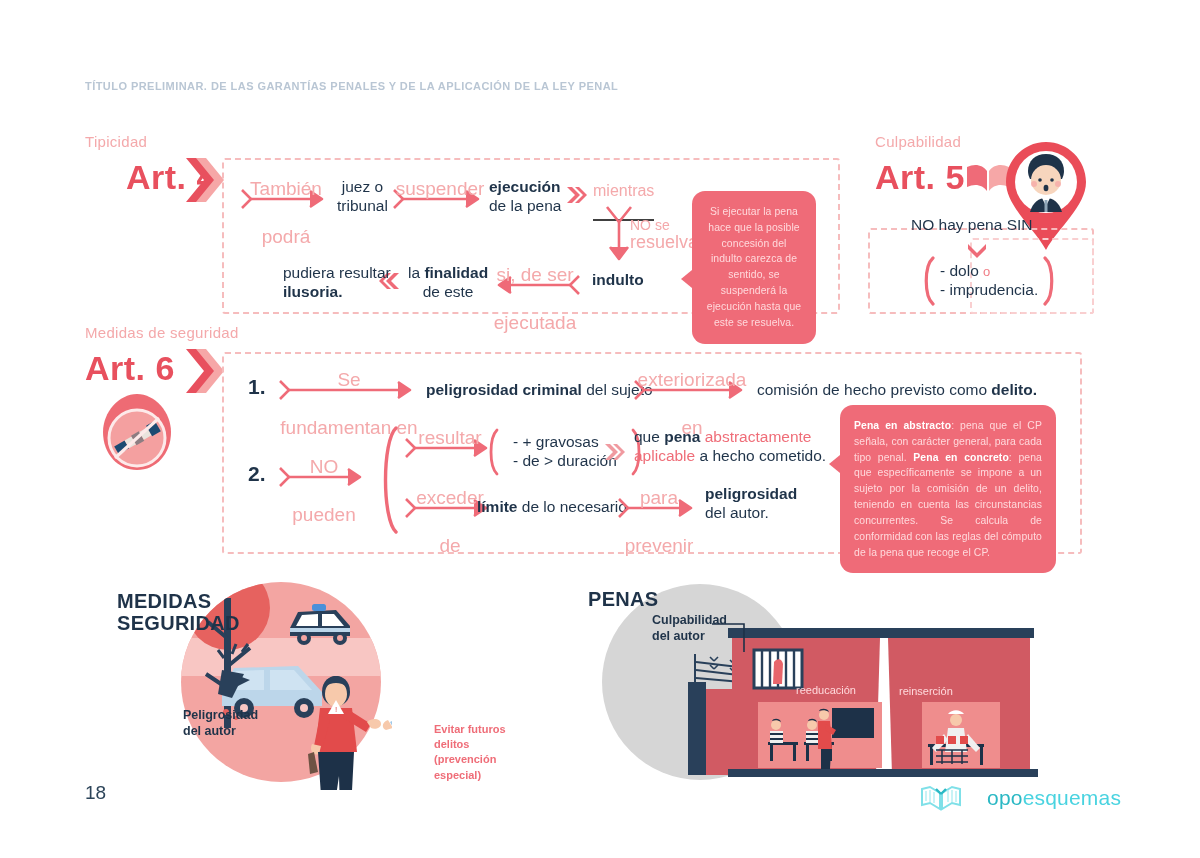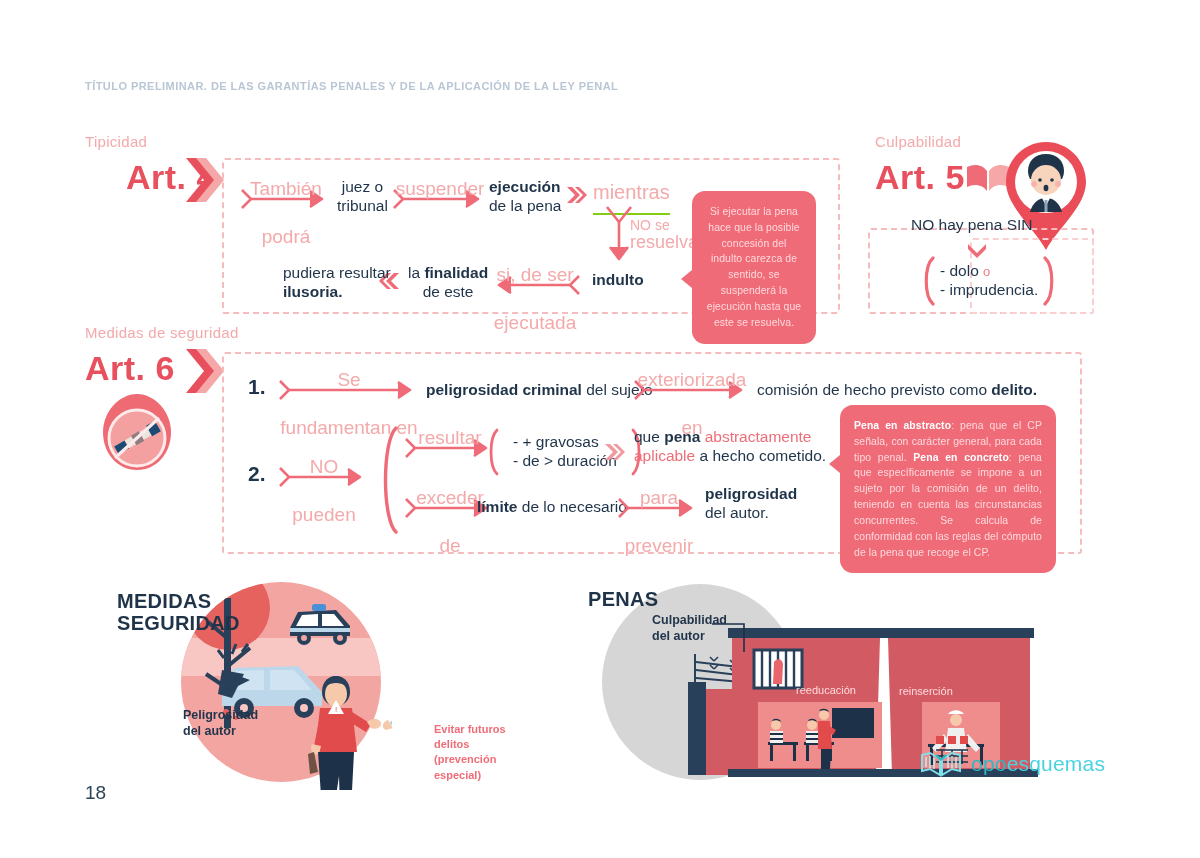--- a/index.html
+++ b/index.html
@@ -45,21 +45,21 @@
 
   
   .illus-title{font-size:20px;font-weight:700;color:#1f3349;line-height:1.12;
      letter-spacing:.3px;}
   .illus-sub{font-size:12.5px;font-weight:700;color:#1f3349;line-height:1.25;}
   .illus-note{font-size:11px;color:#ef6d78;line-height:1.38;font-weight:600;}
   .illus-inwall{font-size:11px;color:#ffd9dc;}
 
   #page-num{left:85px;top:782px;font-size:19px;color:#2c4459;}
 
-  #brand{left:920px;top:751px;display:flex;align-items:center;gap:9px;}
+  #brand{left:920px;top:785px;display:flex;align-items:center;gap:25px;}
   #brand .word{font-size:21px;letter-spacing:.2px;}
   #brand .word .a{color:#2bb8c4;}
   #brand .word .b2{color:#49d3e0;}
 </style>
 </head>
 <body>
 
 <div class="abs" id="doc-title">TÍTULO PRELIMINAR. DE LAS GARANTÍAS PENALES Y DE LA APLICACIÓN DE LA LEY PENAL</div>
 
 <div class="abs" style="left:85px;top:133px;">
@@ -113,21 +113,21 @@
 <div class="abs" style="left:566px;top:186px;">
   <svg width="22" height="18" viewBox="0 0 22 18">
       <g fill="#ef6b78">
     <path d="M1 1 L9 9 L1 17 L6 17 L14 9 L6 1 Z"></path>
         <path d="M9 1 L17 9 L9 17 L13 17 L21 9 L13 1 Z"></path>
   </g>
     </svg>
 </div>
 
 <div class="abs" style="left:593px;top:182px;">
-  <span class="lbl" style="font-size:20px;border-bottom:2px solid #84cc16;padding-bottom:10px;">mientras</span>
+  <span class="lbl" style="font-size:16px;border-bottom:2px solid #404040;padding-bottom:20px;">mientras</span>
 </div>
 
 <div class="abs" style="left:603px;top:205px;">
   <svg width="34" height="62" viewBox="0 0 34 62">
       <g stroke="#ef6b78" fill="none" stroke-width="2.6">
     <path d="M4 2 L16 17 L28 2"></path>
         <path d="M16 16 V50"></path>
         <path d="M7 42 L16 54 L25 42" stroke-linejoin="round" fill="#ef6b78"></path>
   </g>
     </svg>

